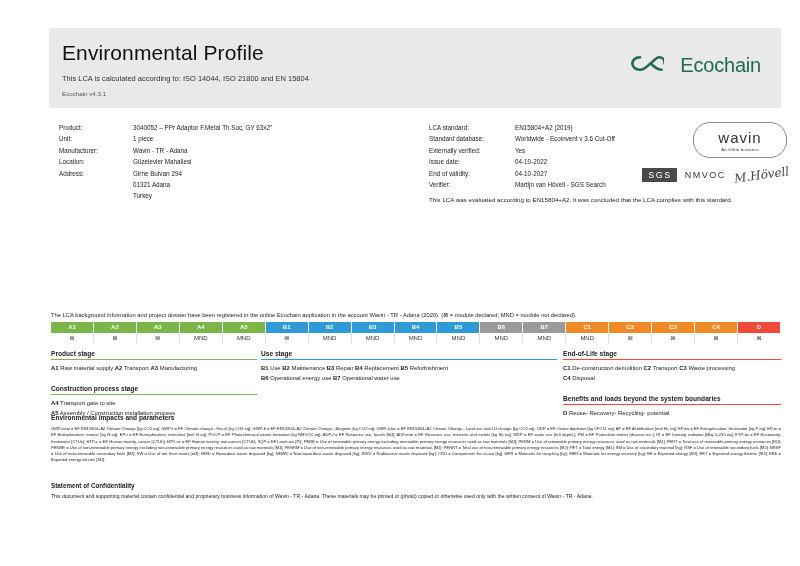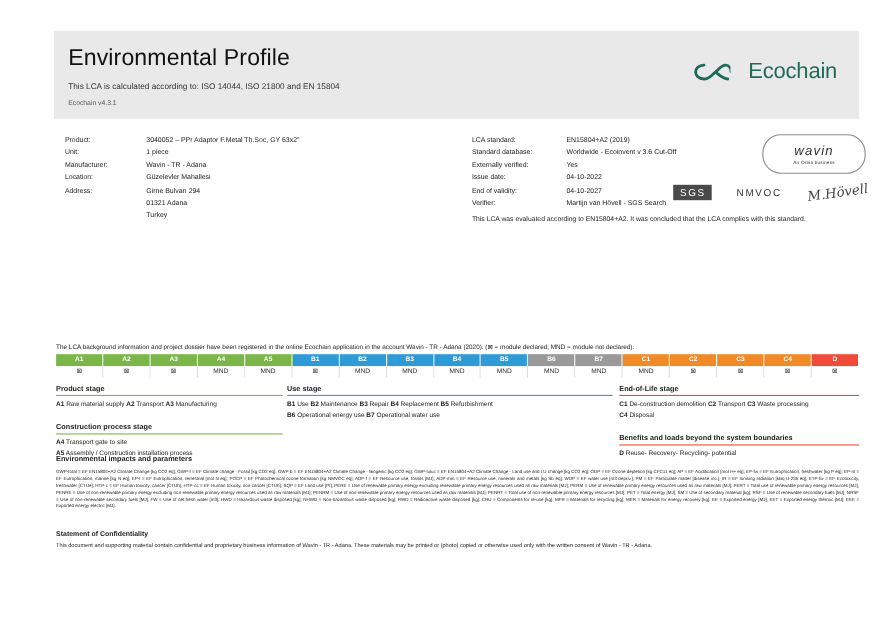--- a/index.html
+++ b/index.html
@@ -48,21 +48,21 @@
   .header-ver {
     font-size: 6.2px;
     color: #555555;
     margin-top: 7px;
   }
   .brand {
     position: absolute;
     right: 20px;
     top: 26px;
     display: flex;
-    align-items: center;
+    align-items: flex-start;
     gap: 16px;
   }
   .brand-mark {
     width: 34px;
     height: 19px;
   }
   .brand-text {
     font-size: 20px;
     color: #1e6a54;
     letter-spacing: -0.2px;
@@ -118,30 +118,30 @@
     width: 92px;
     height: 34px;
     border: 1px solid #8a8a8a;
     border-radius: 17px;
     display: flex;
     flex-direction: column;
     align-items: center;
     justify-content: center;
     color: #333333;
   }
-  .logo-wavin .w1 { font-size: 12px; font-style: italic; letter-spacing: 1px; }
+  .logo-wavin .w1 { font-size: 15px; letter-spacing: 1px; }
   .logo-wavin .w2 { font-size: 4.2px; letter-spacing: .2px; margin-top: 1px; }
 
   .logo-row {
     position: absolute;
     right: 26px;
     top: 168px;
     display: flex;
     align-items: center;
-    gap: 23px;
+    gap: 8px;
   }
   .sgs {
     background: #4a4a4a;
     color: #ffffff;
     font-size: 9px;
     letter-spacing: 1.5px;
     padding: 2px 5px 2px 6px;
   }
   .searchtxt {
     font-size: 9px;

